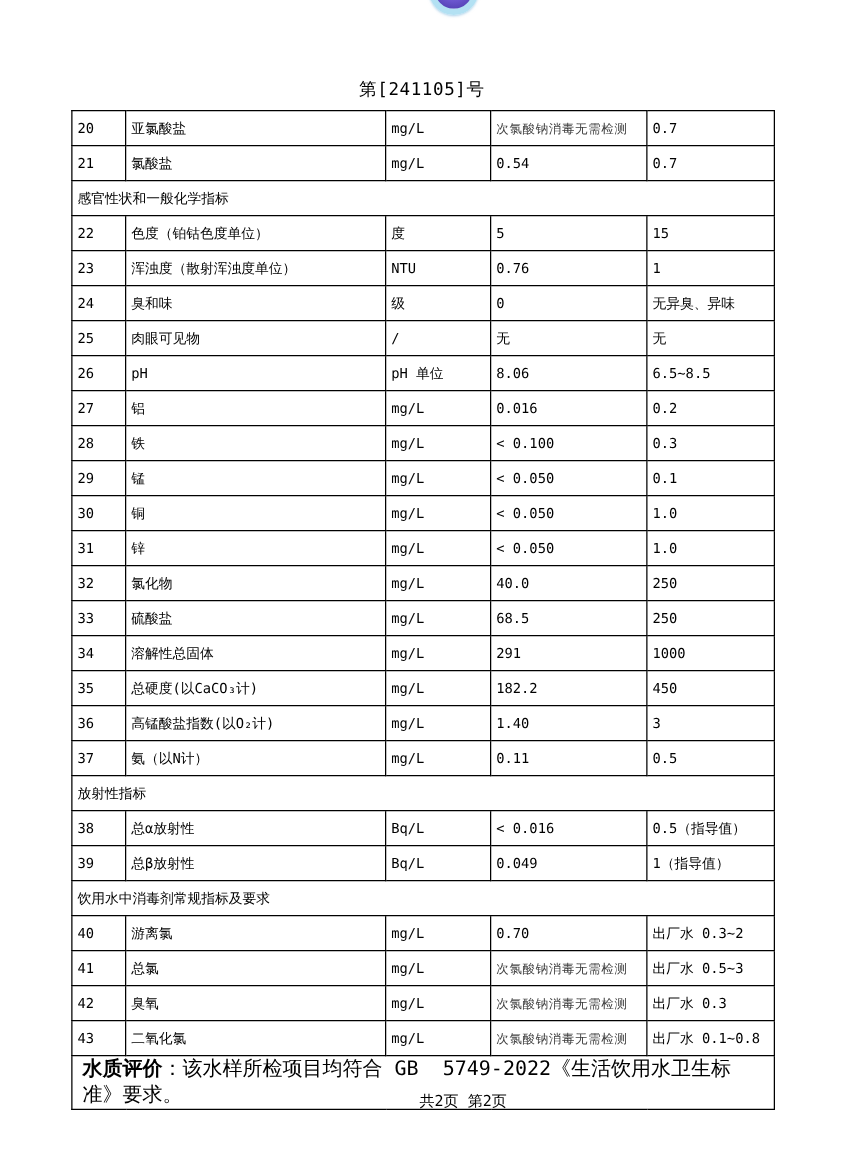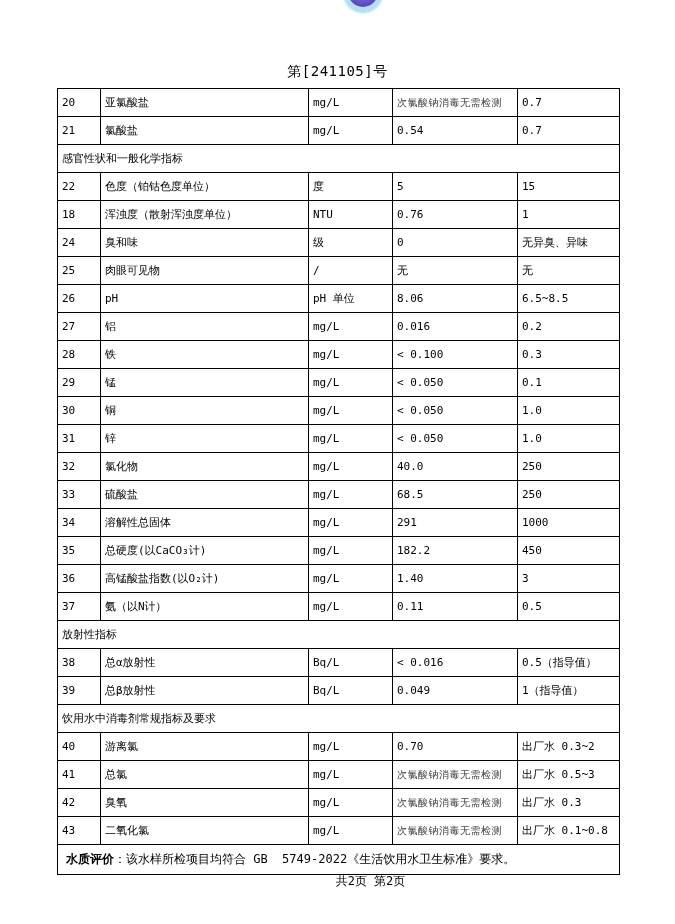--- a/index.html
+++ b/index.html
@@ -62,21 +62,21 @@
   td.c-section {
     padding-left: 8px;
     font-size: 12px;
   }
   td.c-value.small-note {
     font-size: 10px;
     color: #3d3d3d;
     letter-spacing: 0.5px;
   }
   tr.eval-row td {
-    font-size: 12px;
+    font-size: 16px;
     height: 29px;
     padding-left: 8px;
     white-space: pre-wrap;
   }
   .eval-label { font-weight: bold; }
   .page-indicator {
     position: absolute;
     top: 873px;
     left: 0;
     width: 100%;
@@ -123,21 +123,21 @@
 
   <tr>
     <td class="c-no">22</td>
     <td class="c-param">色度（铂钴色度单位）</td>
     <td class="c-unit">度</td>
     <td class="c-value">5</td>
     <td class="c-limit">15</td>
   </tr>
 
   <tr>
-    <td class="c-no">18</td>
+    <td class="c-no">23</td>
     <td class="c-param">浑浊度（散射浑浊度单位）</td>
     <td class="c-unit">NTU</td>
     <td class="c-value">0.76</td>
     <td class="c-limit">1</td>
   </tr>
 
   <tr>
     <td class="c-no">24</td>
     <td class="c-param">臭和味</td>
     <td class="c-unit">级</td>

